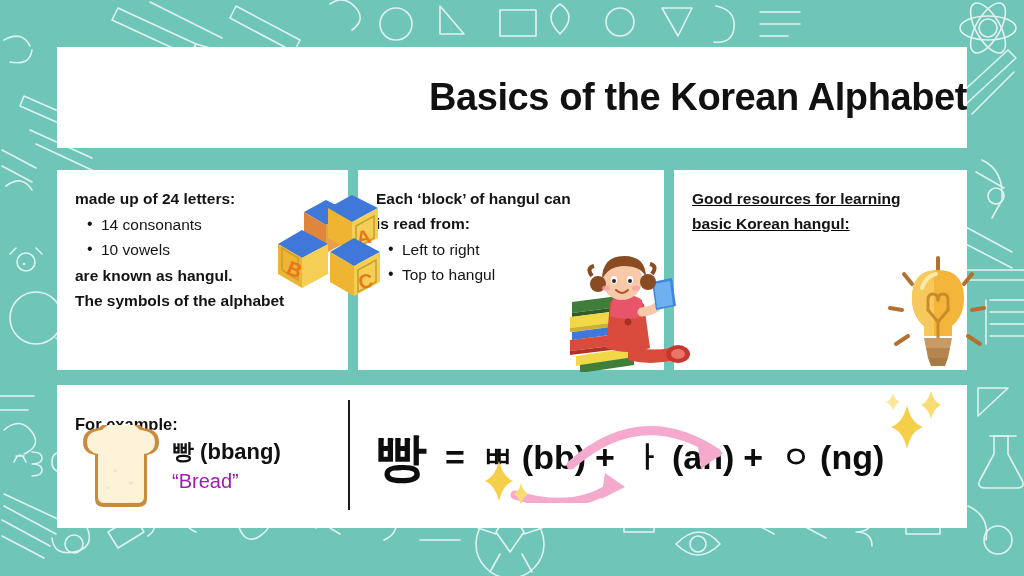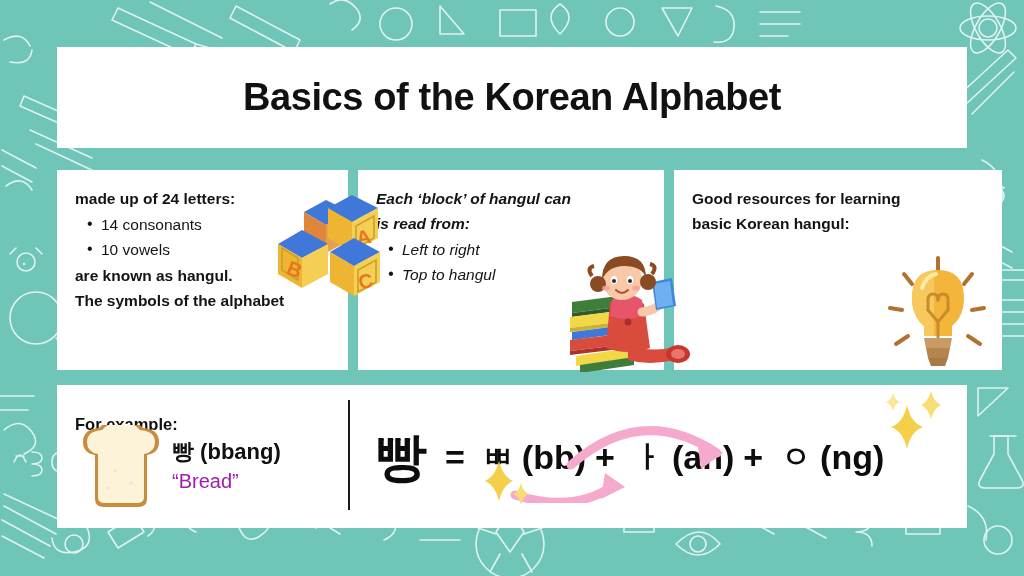--- a/index.html
+++ b/index.html
@@ -25,34 +25,34 @@
 
   
   .panel {
     position: absolute;
     background: #ffffff;
   }
 
   #title-panel {
     left: 57px; top: 47px;
     width: 910px; height: 101px;
-    display: flex; align-items: center; justify-content: center;
+    display: flex; align-items: center; justify-content: flex-end;
   }
 
   #title-text {
     font-size: 38px;
     font-weight: bold;
     color: #111111;
     letter-spacing: -0.4px;
     white-space: nowrap;
   }
 
   #panel-1 { left: 57px;  top: 170px; width: 291px; height: 200px; }
-  #panel-2 { left: 358px; top: 170px; width: 306px; height: 200px; font-style: italic; }
-  #panel-3 { left: 674px; top: 170px; width: 328px; height: 200px; }
+  #panel-2 { left: 358px; top: 170px; width: 306px; height: 200px; }
+  #panel-3 { left: 674px; top: 170px; width: 293px; height: 200px; text-decoration: underline; }
   #panel-4 { left: 57px;  top: 385px; width: 910px; height: 143px; }
 
   .panel-body {
     position: relative;
     z-index: 3;
     padding: 16px 14px 0 18px;
     font-size: 15.5px;
     line-height: 1.62;
     color: #141414;
     font-weight: 600;

